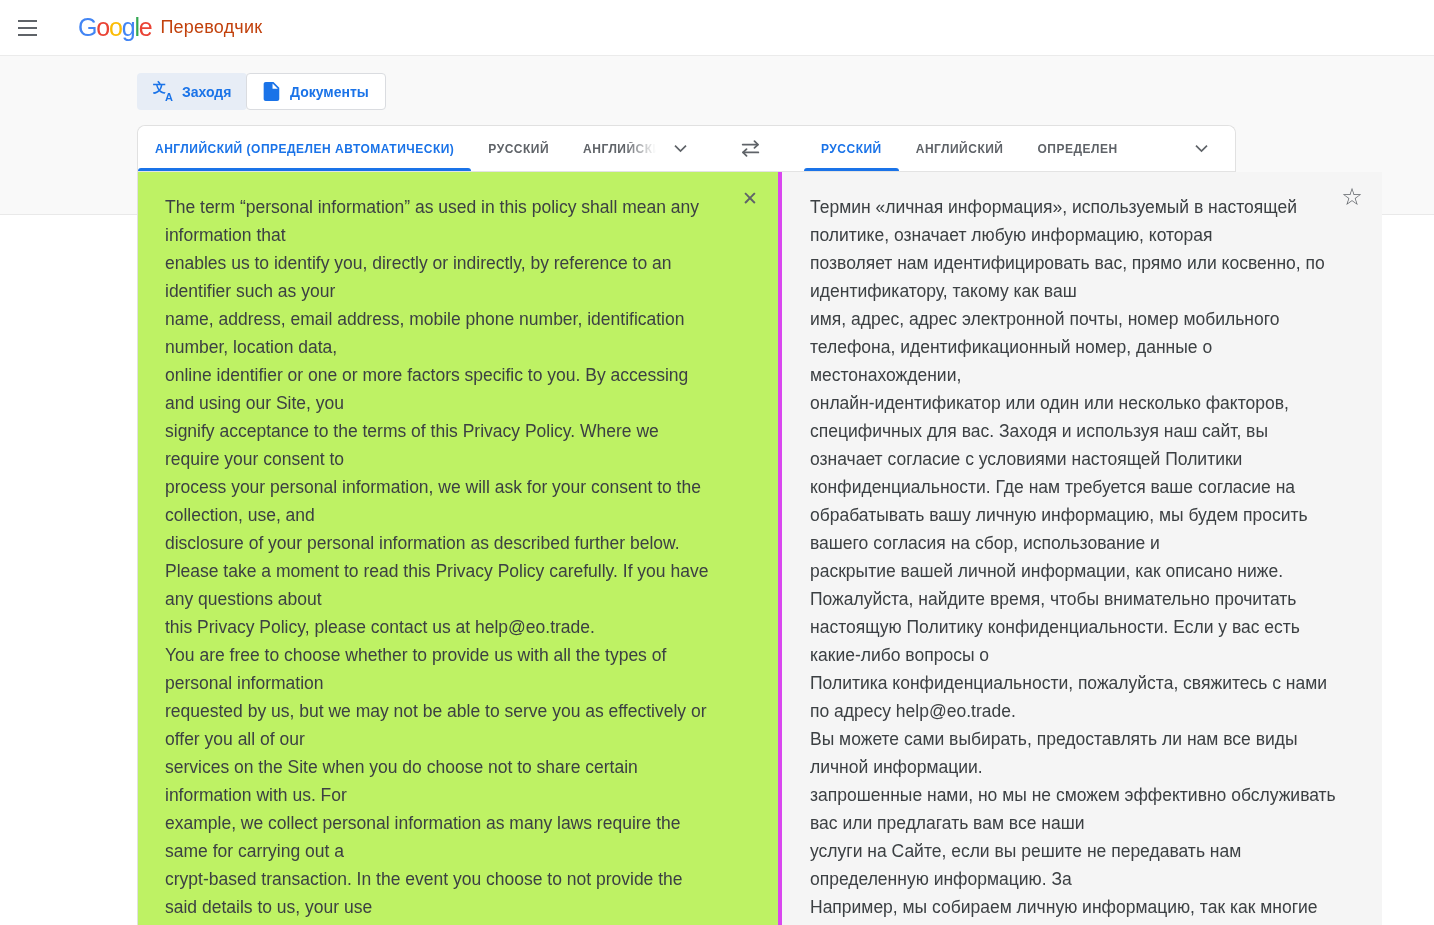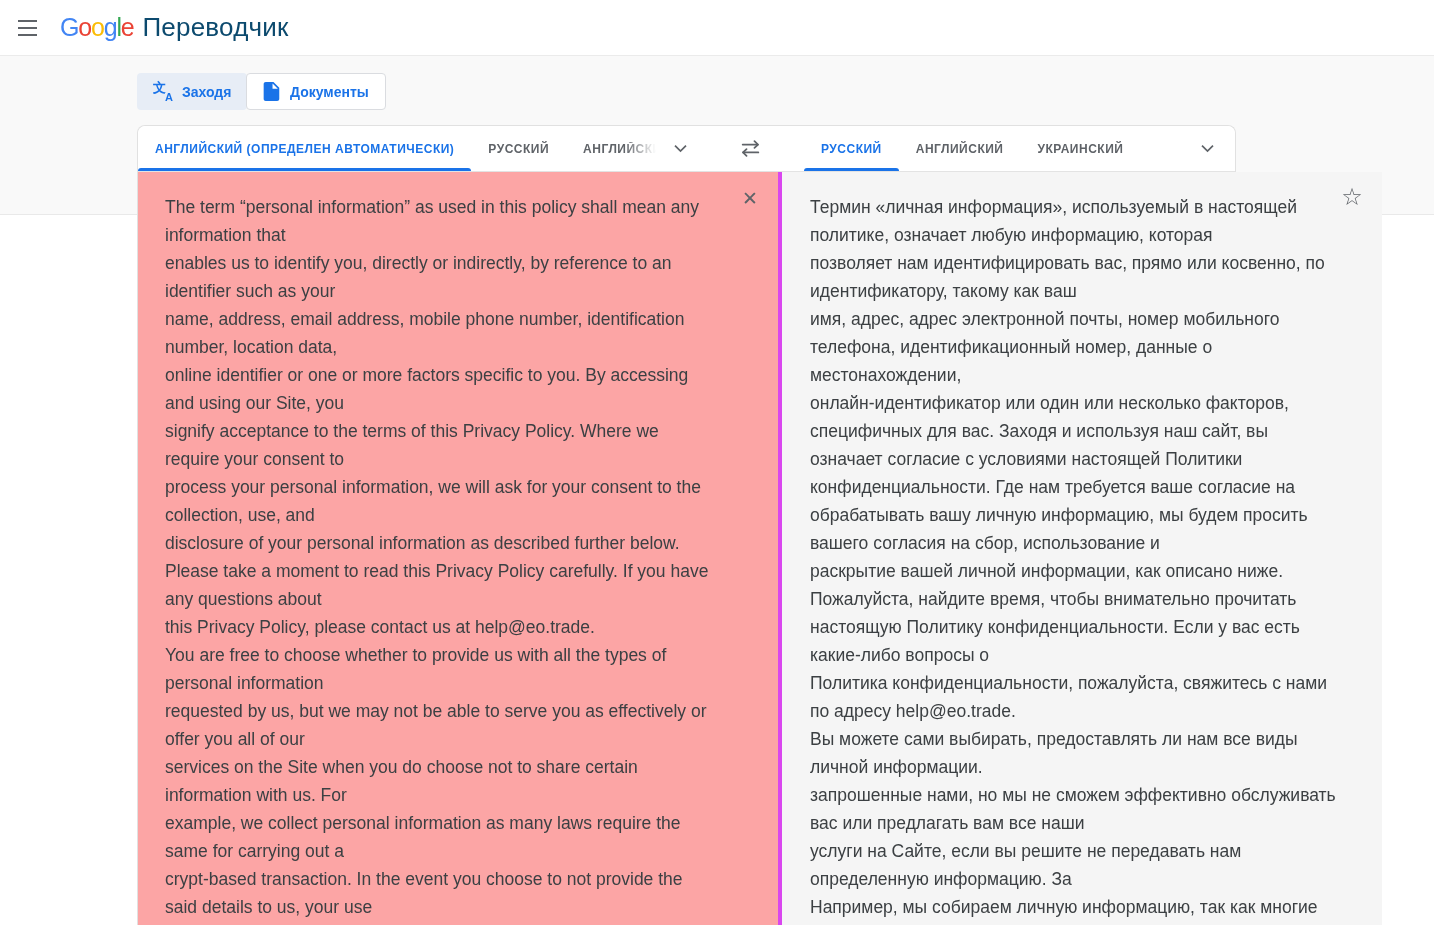--- a/index.html
+++ b/index.html
@@ -17,23 +17,23 @@
     position: absolute; top: 0; left: 0; right: 0; height: 56px;
     background: #fff; border-bottom: 1px solid #ebebeb;
     display: flex; align-items: center; z-index: 5;
   }
   .menu-btn {
     width: 46px; height: 46px; margin-left: 4px;
     display: flex; flex-direction: column; align-items: center; justify-content: center;
     gap: 5px; cursor: pointer; border: none; background: transparent;
   }
   .menu-btn i { display: block; width: 19px; height: 2px; background: #5f6368; }
-  .logo-link { display: flex; align-items: center; margin-left: 10px; cursor: pointer; text-decoration: none; }
+  .logo-link { display: flex; align-items: center; margin-left: 28px; cursor: pointer; text-decoration: none; }
   .google-logo { font-size: 25px; letter-spacing: -1.2px; font-weight: 400; }
-  .app-title { color: #0c4a6e; font-size: 26px; margin-left: 9px; letter-spacing: 0.2px; }
+  .app-title { color: #c2410c; font-size: 18px; margin-left: 9px; letter-spacing: 0.2px; }
 
   
   .band {
     position: absolute; top: 56px; left: 0; right: 0; height: 159px;
     background: #f9f9f9; border-bottom: 1px solid #e9e9e9; z-index: 1;
   }
 
   
   .chip {
     position: absolute; top: 73px; height: 37px; z-index: 6;
@@ -81,21 +81,21 @@
   }
   .iconbtn {
     display: flex; align-items: center; justify-content: center;
     width: 42px; cursor: pointer; background: transparent; border: none;
   }
   .swap-btn { margin-left: auto; margin-right: 4px; width: 48px; }
   .chev-right { margin-left: 46px; }
 
   
   .panels { flex: 1; display: flex; min-height: 0; }
-  .src-panel { width: 640px; position: relative; background: #fca5a5; }
+  .src-panel { width: 640px; position: relative; background: #bef264; }
   .dst-panel { flex: 1; position: relative; background: #f5f5f5; border-left: 4px solid #d946ef; }
   .text-block {
     white-space: pre; font-size: 17.5px; line-height: 28px; color: #3c4043;
     overflow: hidden;
   }
   .src-text { padding: 21px 74px 10px 27px; }
   .dst-text { padding: 21px 46px 10px 28px; }
   .close-btn {
     position: absolute; top: 17px; right: 20px; font-size: 19px; line-height: 19px;
     color: #5f6368; cursor: pointer; background: transparent; border: none;
@@ -159,21 +159,21 @@
               <path d="M15.8 5l3.4 3.2-3.4 3.2"></path>
             <path d="M19.5 15.8H5"></path>
               <path d="M8.2 12.6l-3.4 3.2 3.4 3.2"></path>
           </svg>
         </span>
       </button>
     </div>
     <div class="tabs-right">
       <button class="tab active">РУССКИЙ</button>
       <button class="tab">АНГЛИЙСКИЙ</button>
-      <button class="tab">УКРАИНСКИЙ</button>
+      <button class="tab">ОПРЕДЕЛЕН</button>
       <button class="iconbtn chev-right">
         <span style="display:flex">
           <svg width="13" height="9" viewBox="0 0 13 9" fill="none" stroke="#5f6368" stroke-width="1.7">
               <path d="M1 1.6l5.5 5.5L12 1.6"></path>
             </svg>
         </span>
       </button>
     </div>
   </div>
 

